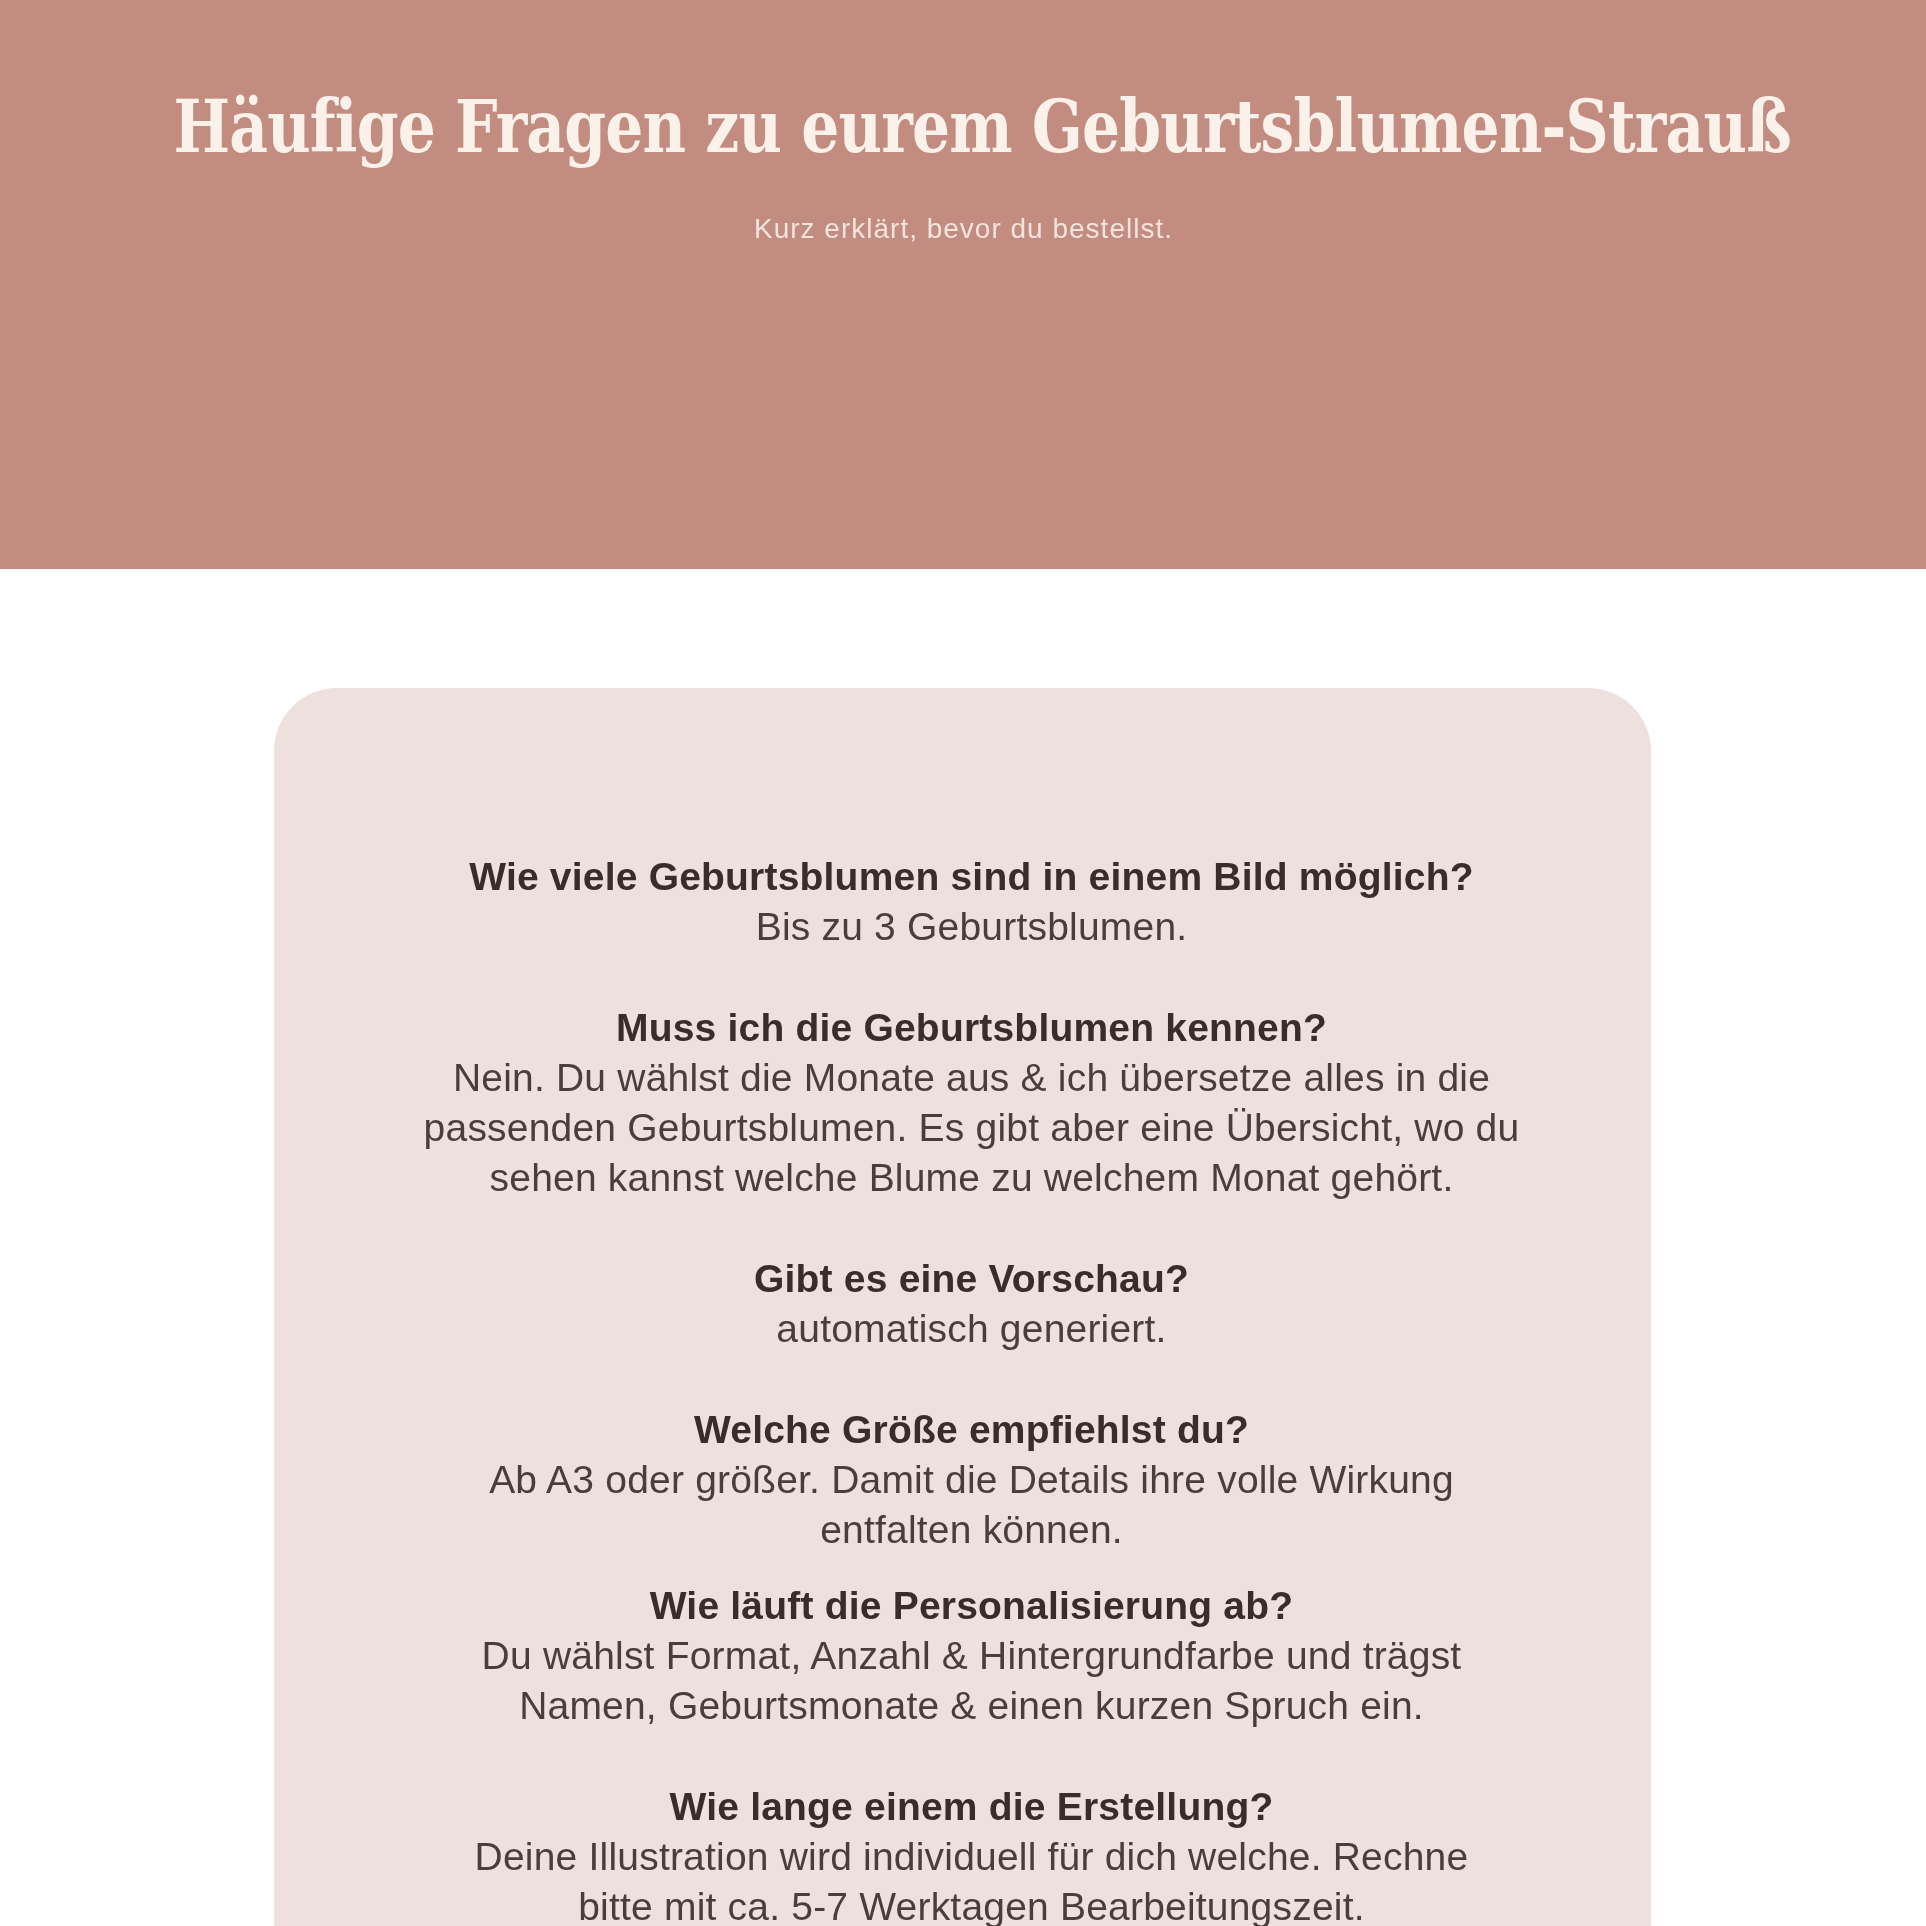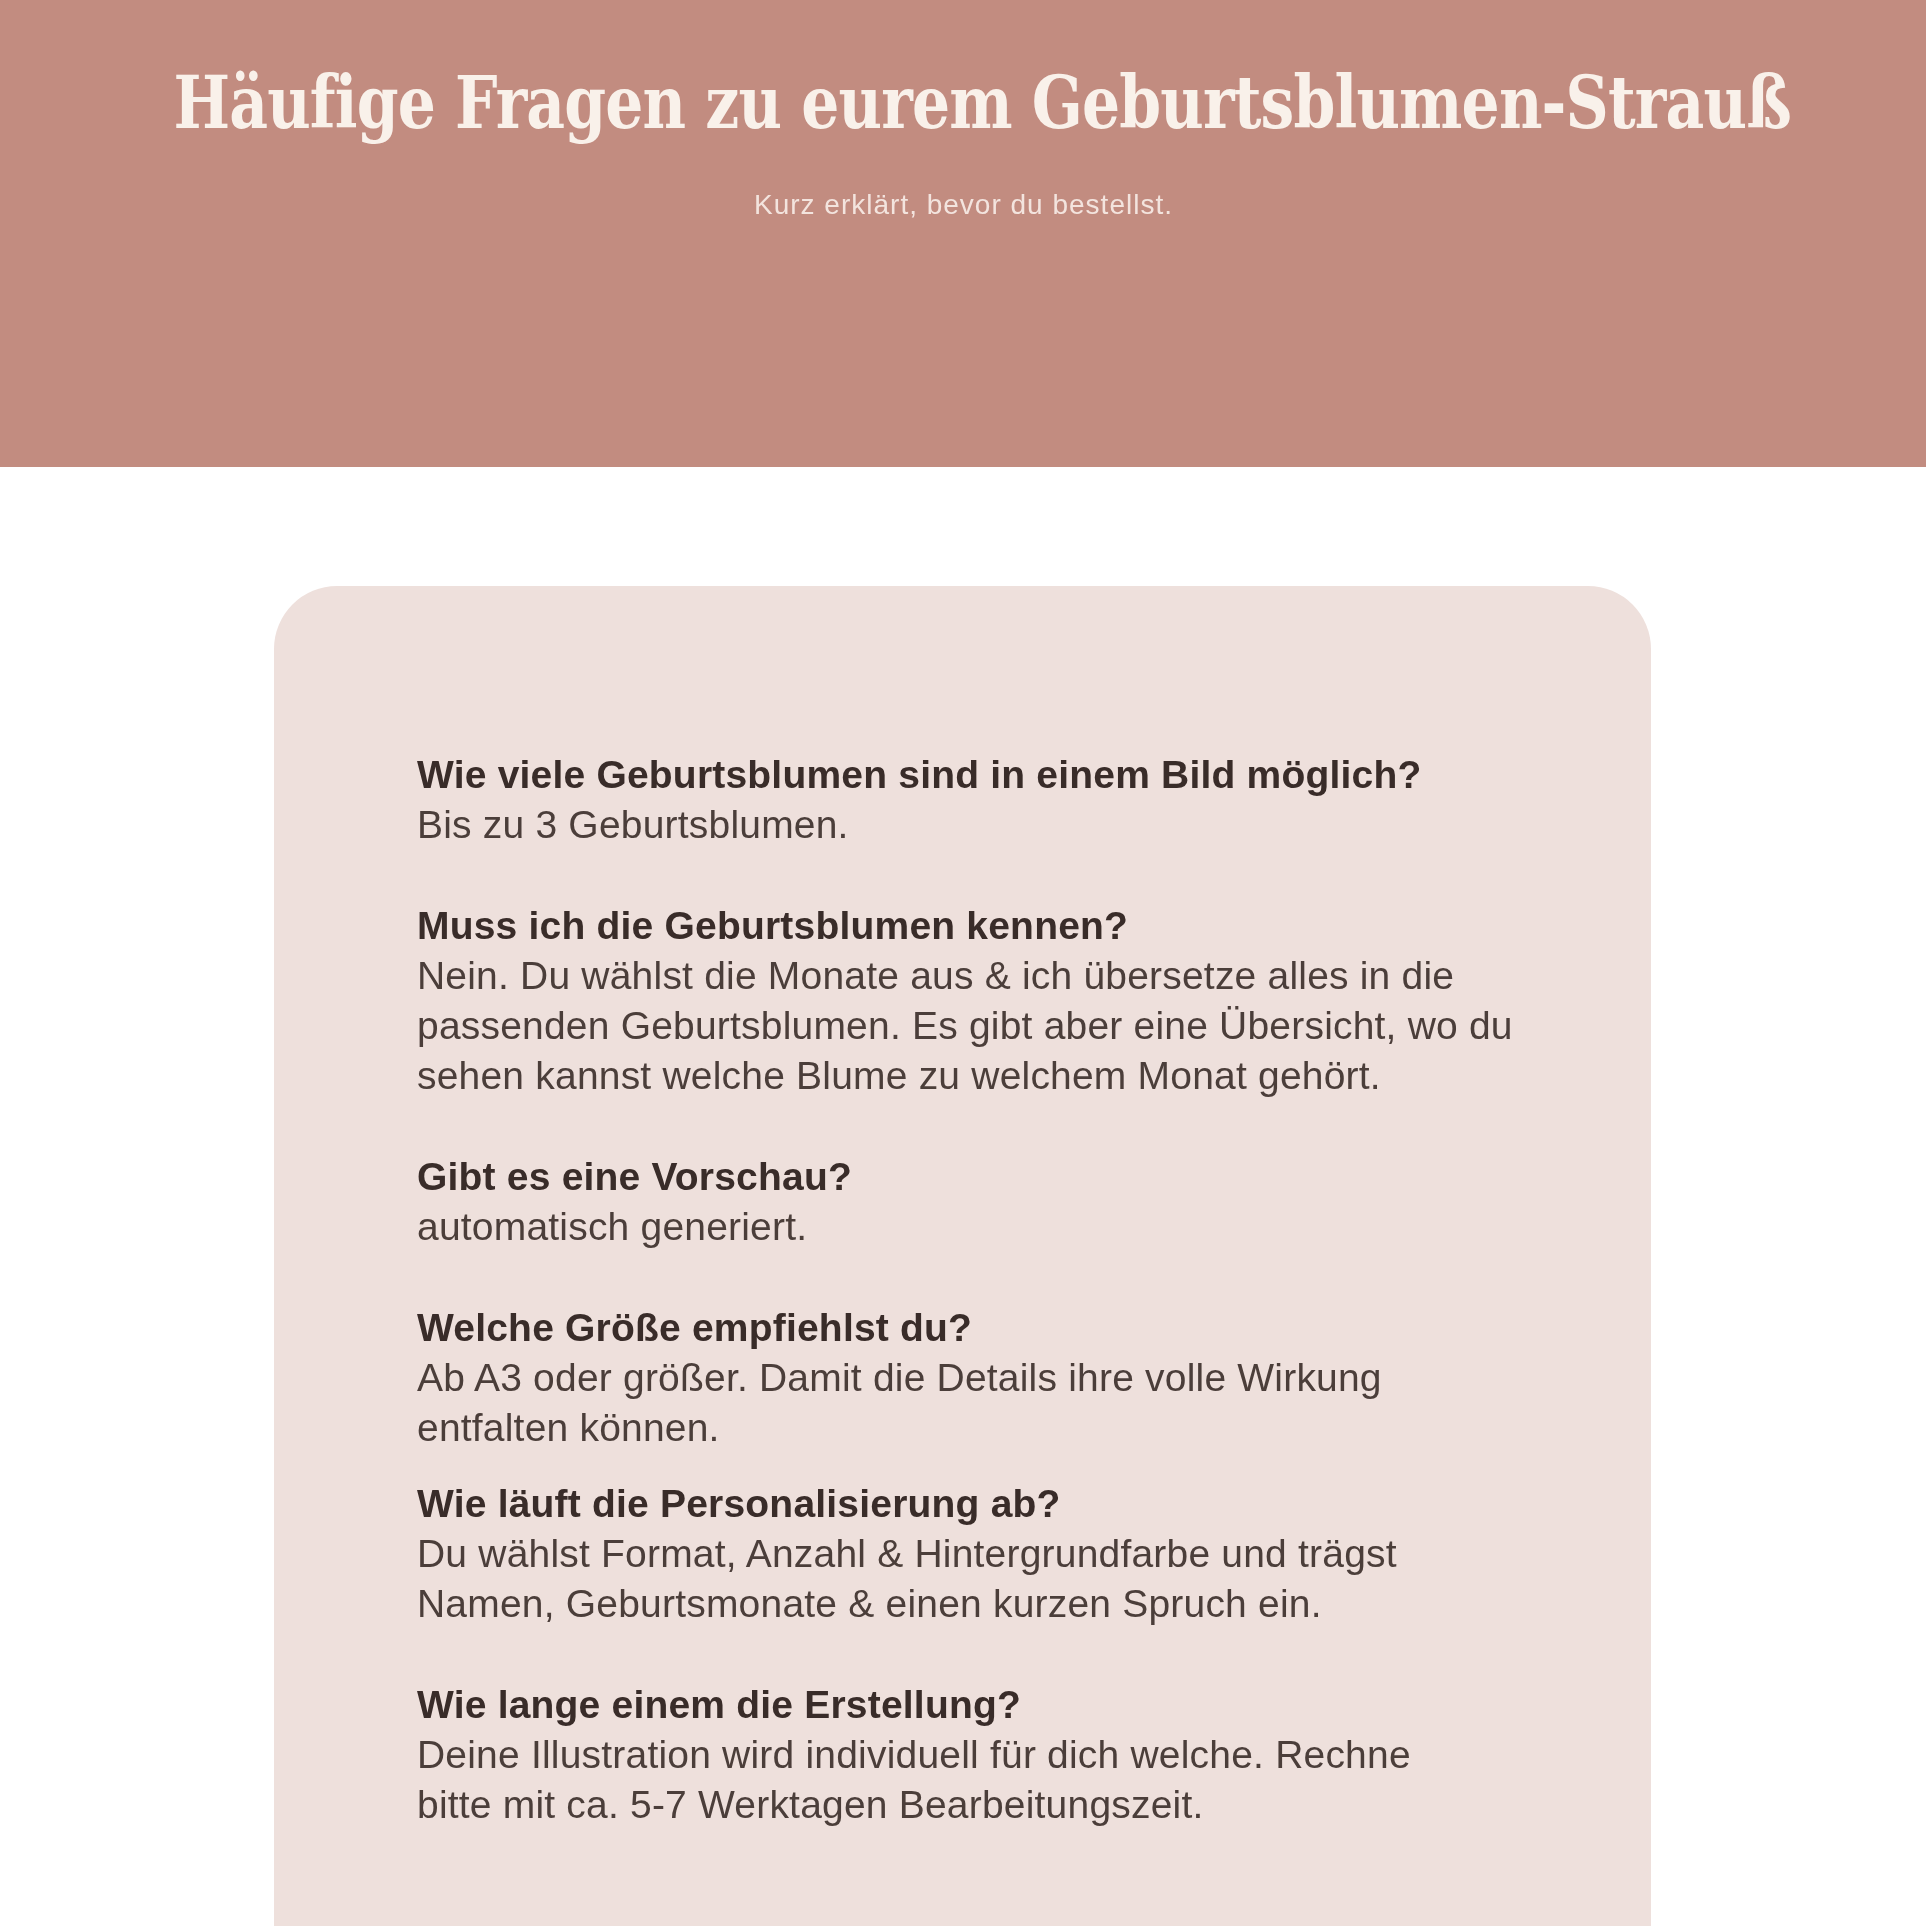--- a/index.html
+++ b/index.html
@@ -15,24 +15,24 @@
   .page {
     width: 1927px;
     height: 1927px;
     position: relative;
     background: #ffffff;
   }
 
   
   .hero {
     width: 100%;
-    height: 467px;
+    height: 569px;
     background: #c28c80;
     box-sizing: border-box;
-    padding-top: 64px;
+    padding-top: 88px;
     text-align: center;
   }
 
   .hero-title {
     margin: 0;
     font-family: "DejaVu Serif", "Liberation Serif", serif;
     font-weight: 700;
     font-size: 73px;
     line-height: 77px;
     letter-spacing: -1px;
@@ -67,21 +67,22 @@
     top: 119px;
     width: 1377px;
     height: 1485px;
     background: #eee0dc;
     border-radius: 63px;
     box-sizing: border-box;
     padding: 164px 109px 119px 127px;
   }
 
   .faq-item {
-    margin: 0 0 51px 16px;
+    margin: 0 0 51px 0;
+    text-align: center;
   }
 
   
   .faq-item:nth-child(4) {
     margin-bottom: 26px;
   }
 
   .faq-question {
     margin: 0;
     font-size: 39px;

